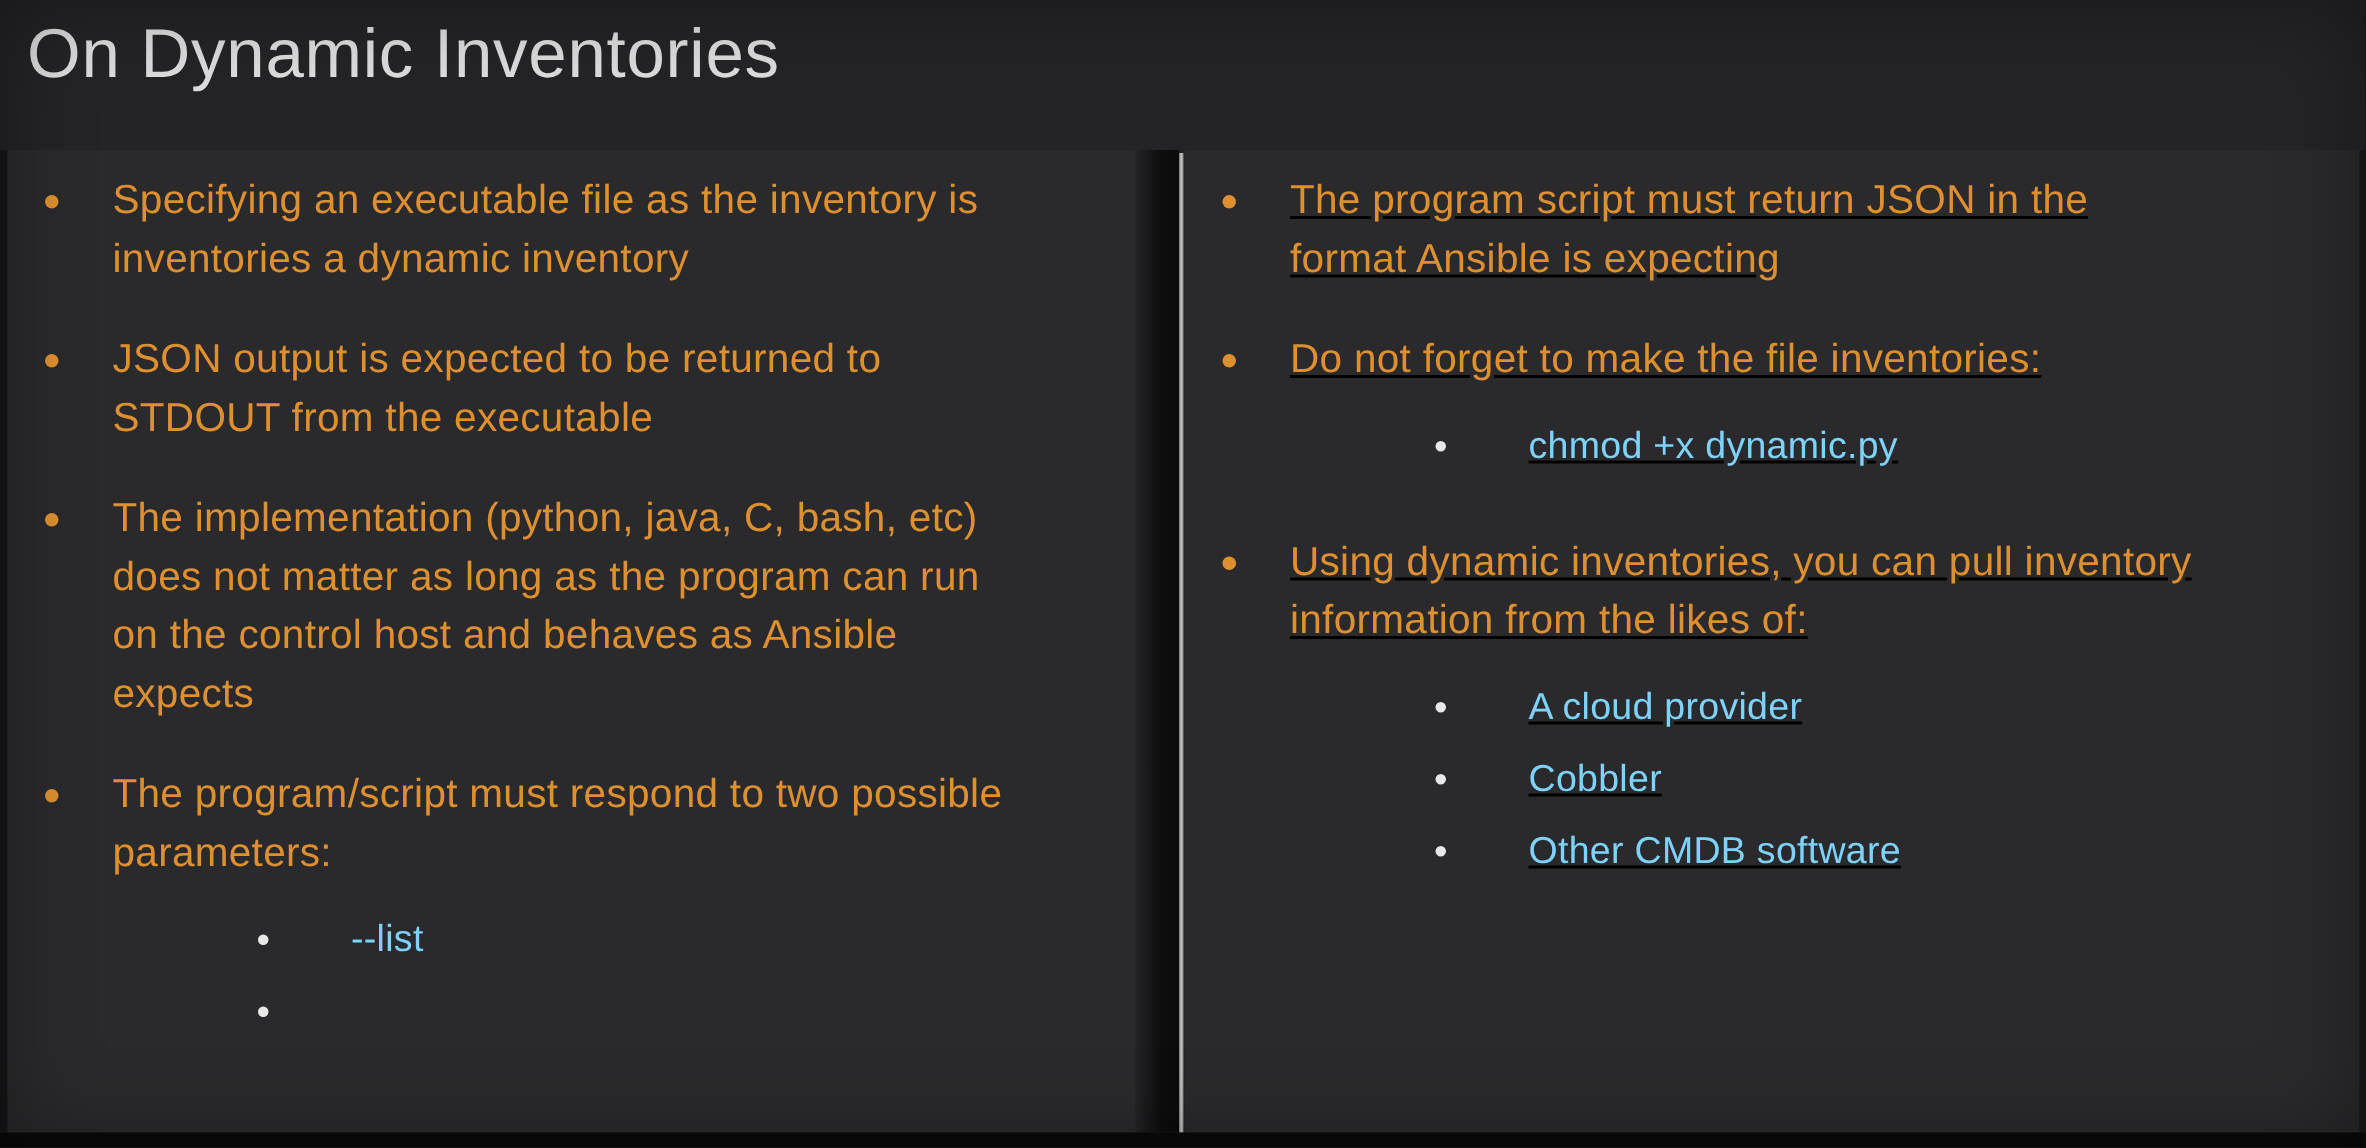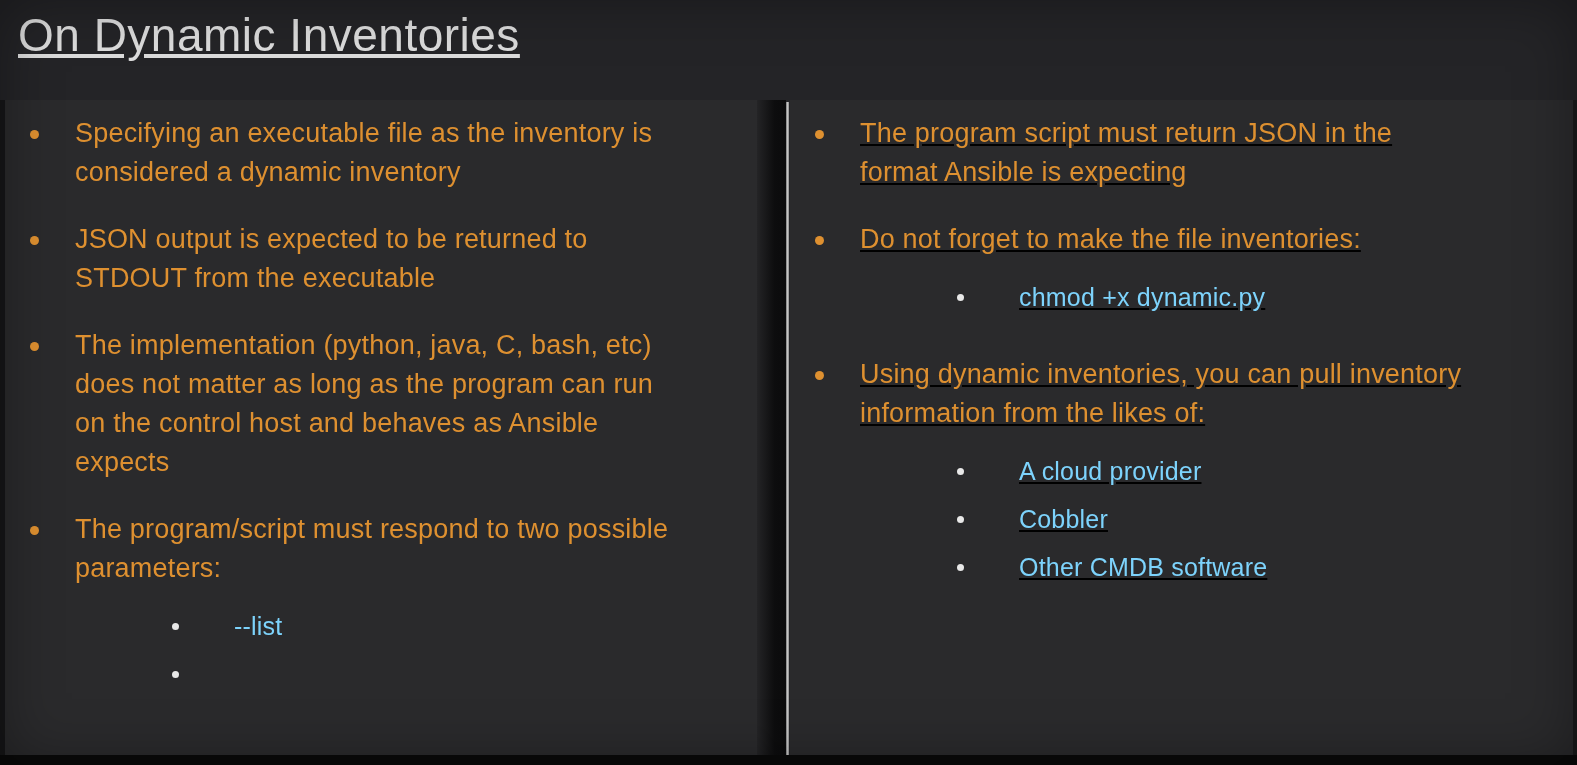--- a/index.html
+++ b/index.html
@@ -25,21 +25,20 @@
     box-shadow: inset 0 0 60px rgba(0,0,0,0.35);
   }
   .slide-title {
     position: absolute;
     left: 18px;
     top: 8px;
     font-size: 46px;
     font-weight: 300;
     letter-spacing: 0.5px;
     color: #dcdcdc;
-    text-decoration: underline;
   }
   
   .left-edge {
     position: absolute;
     left: 0; top: 100px; bottom: 10px;
     width: 5px;
     background: #161618;
   }
   .panel {
     position: absolute;
@@ -132,21 +131,21 @@
 
   <div class="slide-title">On Dynamic Inventories</div>
 
   <div class="left-edge"></div>
 
   <div class="panel panel-left">
     <ul class="bullets">
       <li>
         <span class="dot"></span>
         <span class="btext">Specifying an executable file as the inventory is
-considered a dynamic inventory</span>
+inventories a dynamic inventory</span>
       </li>
       <li>
         <span class="dot"></span>
         <span class="btext">JSON output is expected to be returned to
 STDOUT from the executable</span>
       </li>
       <li>
         <span class="dot"></span>
         <span class="btext">The implementation (python, java, C, bash, etc)
 does not matter as long as the program can run

